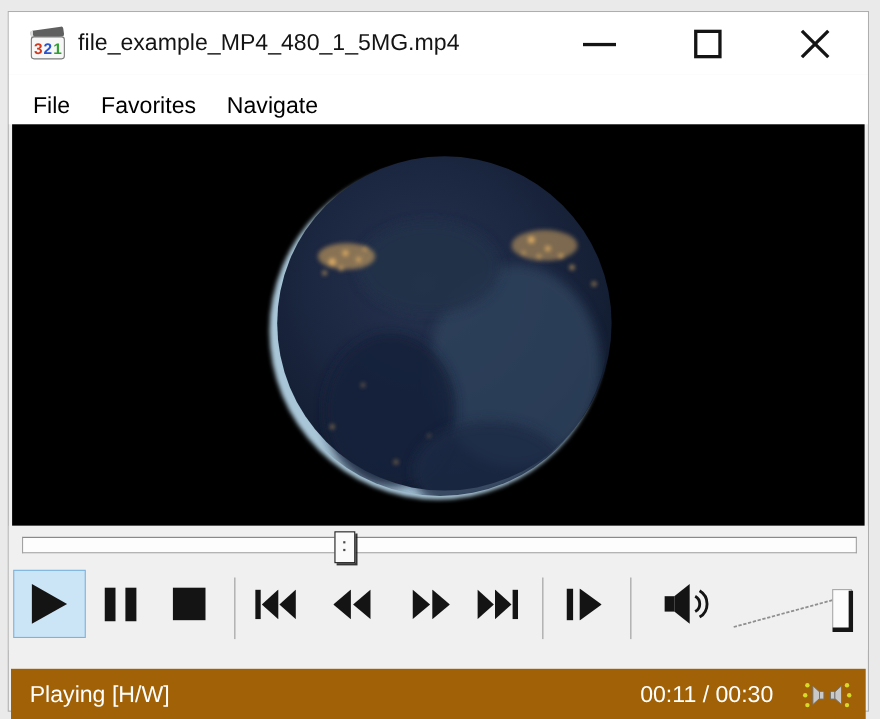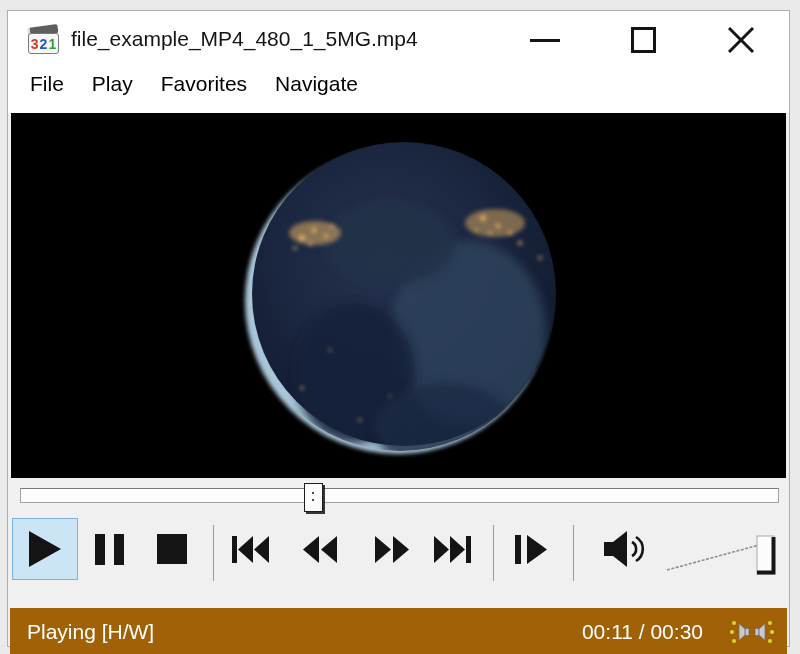--- a/index.html
+++ b/index.html
@@ -14,21 +14,21 @@
   .clap-body { position:absolute; left:1px; top:10px; width:31px; height:21px; background:#f7f7f7; border:1px solid #7a7a7a; border-radius:3px;
                display:flex; align-items:center; justify-content:center; gap:1px; font-size:14px; font-weight:bold; line-height:1; }
   .d3 { color:#cf3a1f; } .d2 { color:#2a52c9; } .d1 { color:#2f9e33; }
   .title-text { position:absolute; left:63px; top:16px; font-size:21px; color:#141414; white-space:nowrap;text-align:center; }
   .win-btn { position:absolute; top:12px; width:52px; height:34px; background:none; border:none; display:flex; align-items:center; justify-content:center; cursor:default; }
   .btn-min { left:511px; } .btn-max { left:609px; } .btn-close { left:707px; }
   .min-glyph { width:30px; height:3px; background:#141414; }
   .max-glyph { width:25px; height:26px; border:3px solid #141414; }
 
   
-  .menubar { position:absolute; left:0; top:57px; right:0; height:45px; background:#ffffff; display:flex; align-items:flex-start; padding-left:8px; }
+  .menubar { position:absolute; left:0; top:57px; right:0; height:45px; background:#ffffff; display:flex; align-items:flex-end; padding-left:8px; }
   .menu-item { font-size:21px; color:#000; padding:4px 14px; background:none; border:none; font-family:inherit; }
 
   
   .video { position:absolute; left:3px; right:3px; top:102px; height:365px; background:#000; overflow:hidden; }
 
   
   .seekarea { position:absolute; left:0; right:0; top:467px; height:38px; background:#f1f0f0; }
   .seek-channel { position:absolute; left:12px; right:10px; top:10px; height:15px; background:#fdfdfd; border:1px solid #a2a2a2; border-top-color:#7d7d7d; }
   .seek-thumb { position:absolute; left:296px; top:5px; width:19px; height:29px; background:#fbfbfb; border:1px solid #1c1c1c; box-shadow:2px 2px 0 rgba(20,20,20,.85); }
   .seek-thumb .grip { position:absolute; left:7px; top:8px; width:2px; height:2px; background:#4a4a4a; box-shadow:0 7px 0 #4a4a4a; }
@@ -75,21 +75,20 @@
     <button class="win-btn btn-close">
       <svg width="30" height="30" viewBox="0 0 30 30">
         <line x1="3" y1="3" x2="27" y2="27" stroke="#141414" stroke-width="3"></line>
         <line x1="27" y1="3" x2="3" y2="27" stroke="#141414" stroke-width="3"></line>
       </svg>
     </button>
   </div>
 
   <div class="menubar">
     <button class="menu-item">File</button>
-    <button class="menu-item">Play</button>
     <button class="menu-item">Favorites</button>
     <button class="menu-item">Navigate</button>
   </div>
 
   <div class="video">
     <svg width="320" height="320" viewBox="0 0 320 320" style="position:absolute;left:229px;top:25px;">
       <defs>
         <radialGradient id="sph" cx="44%" cy="38%" r="78%">
           <stop offset="0%" stop-color="#273450"></stop>
           <stop offset="45%" stop-color="#1b2640"></stop>

